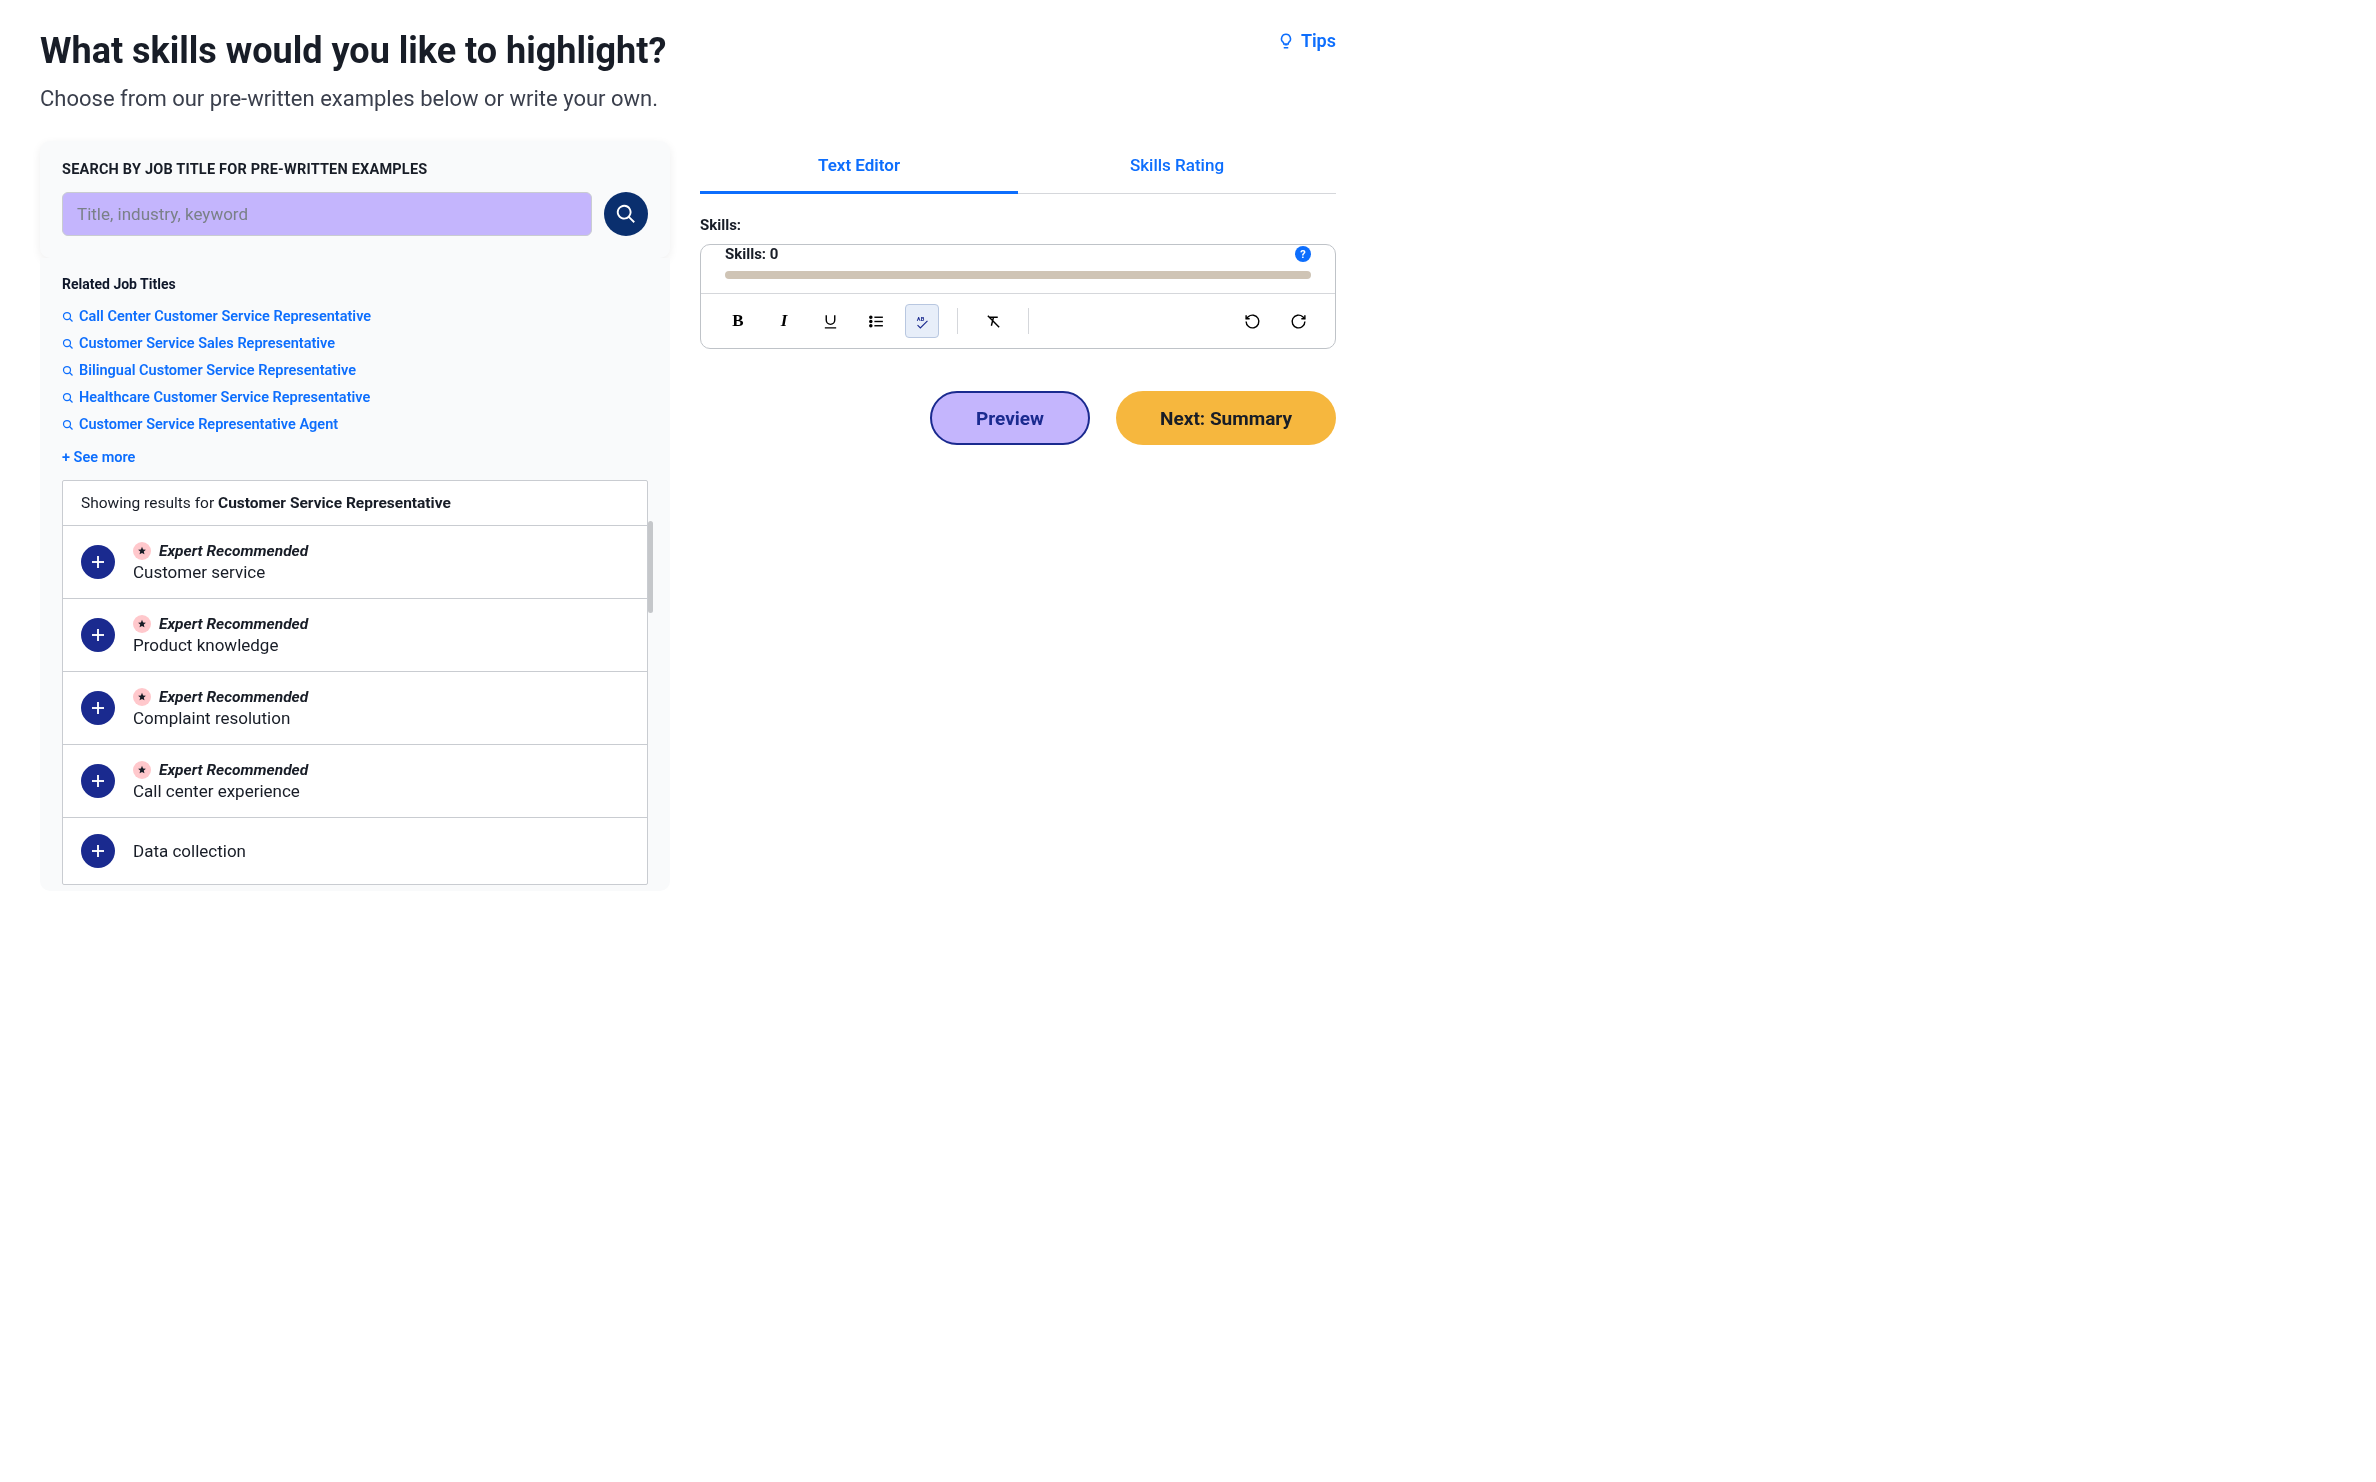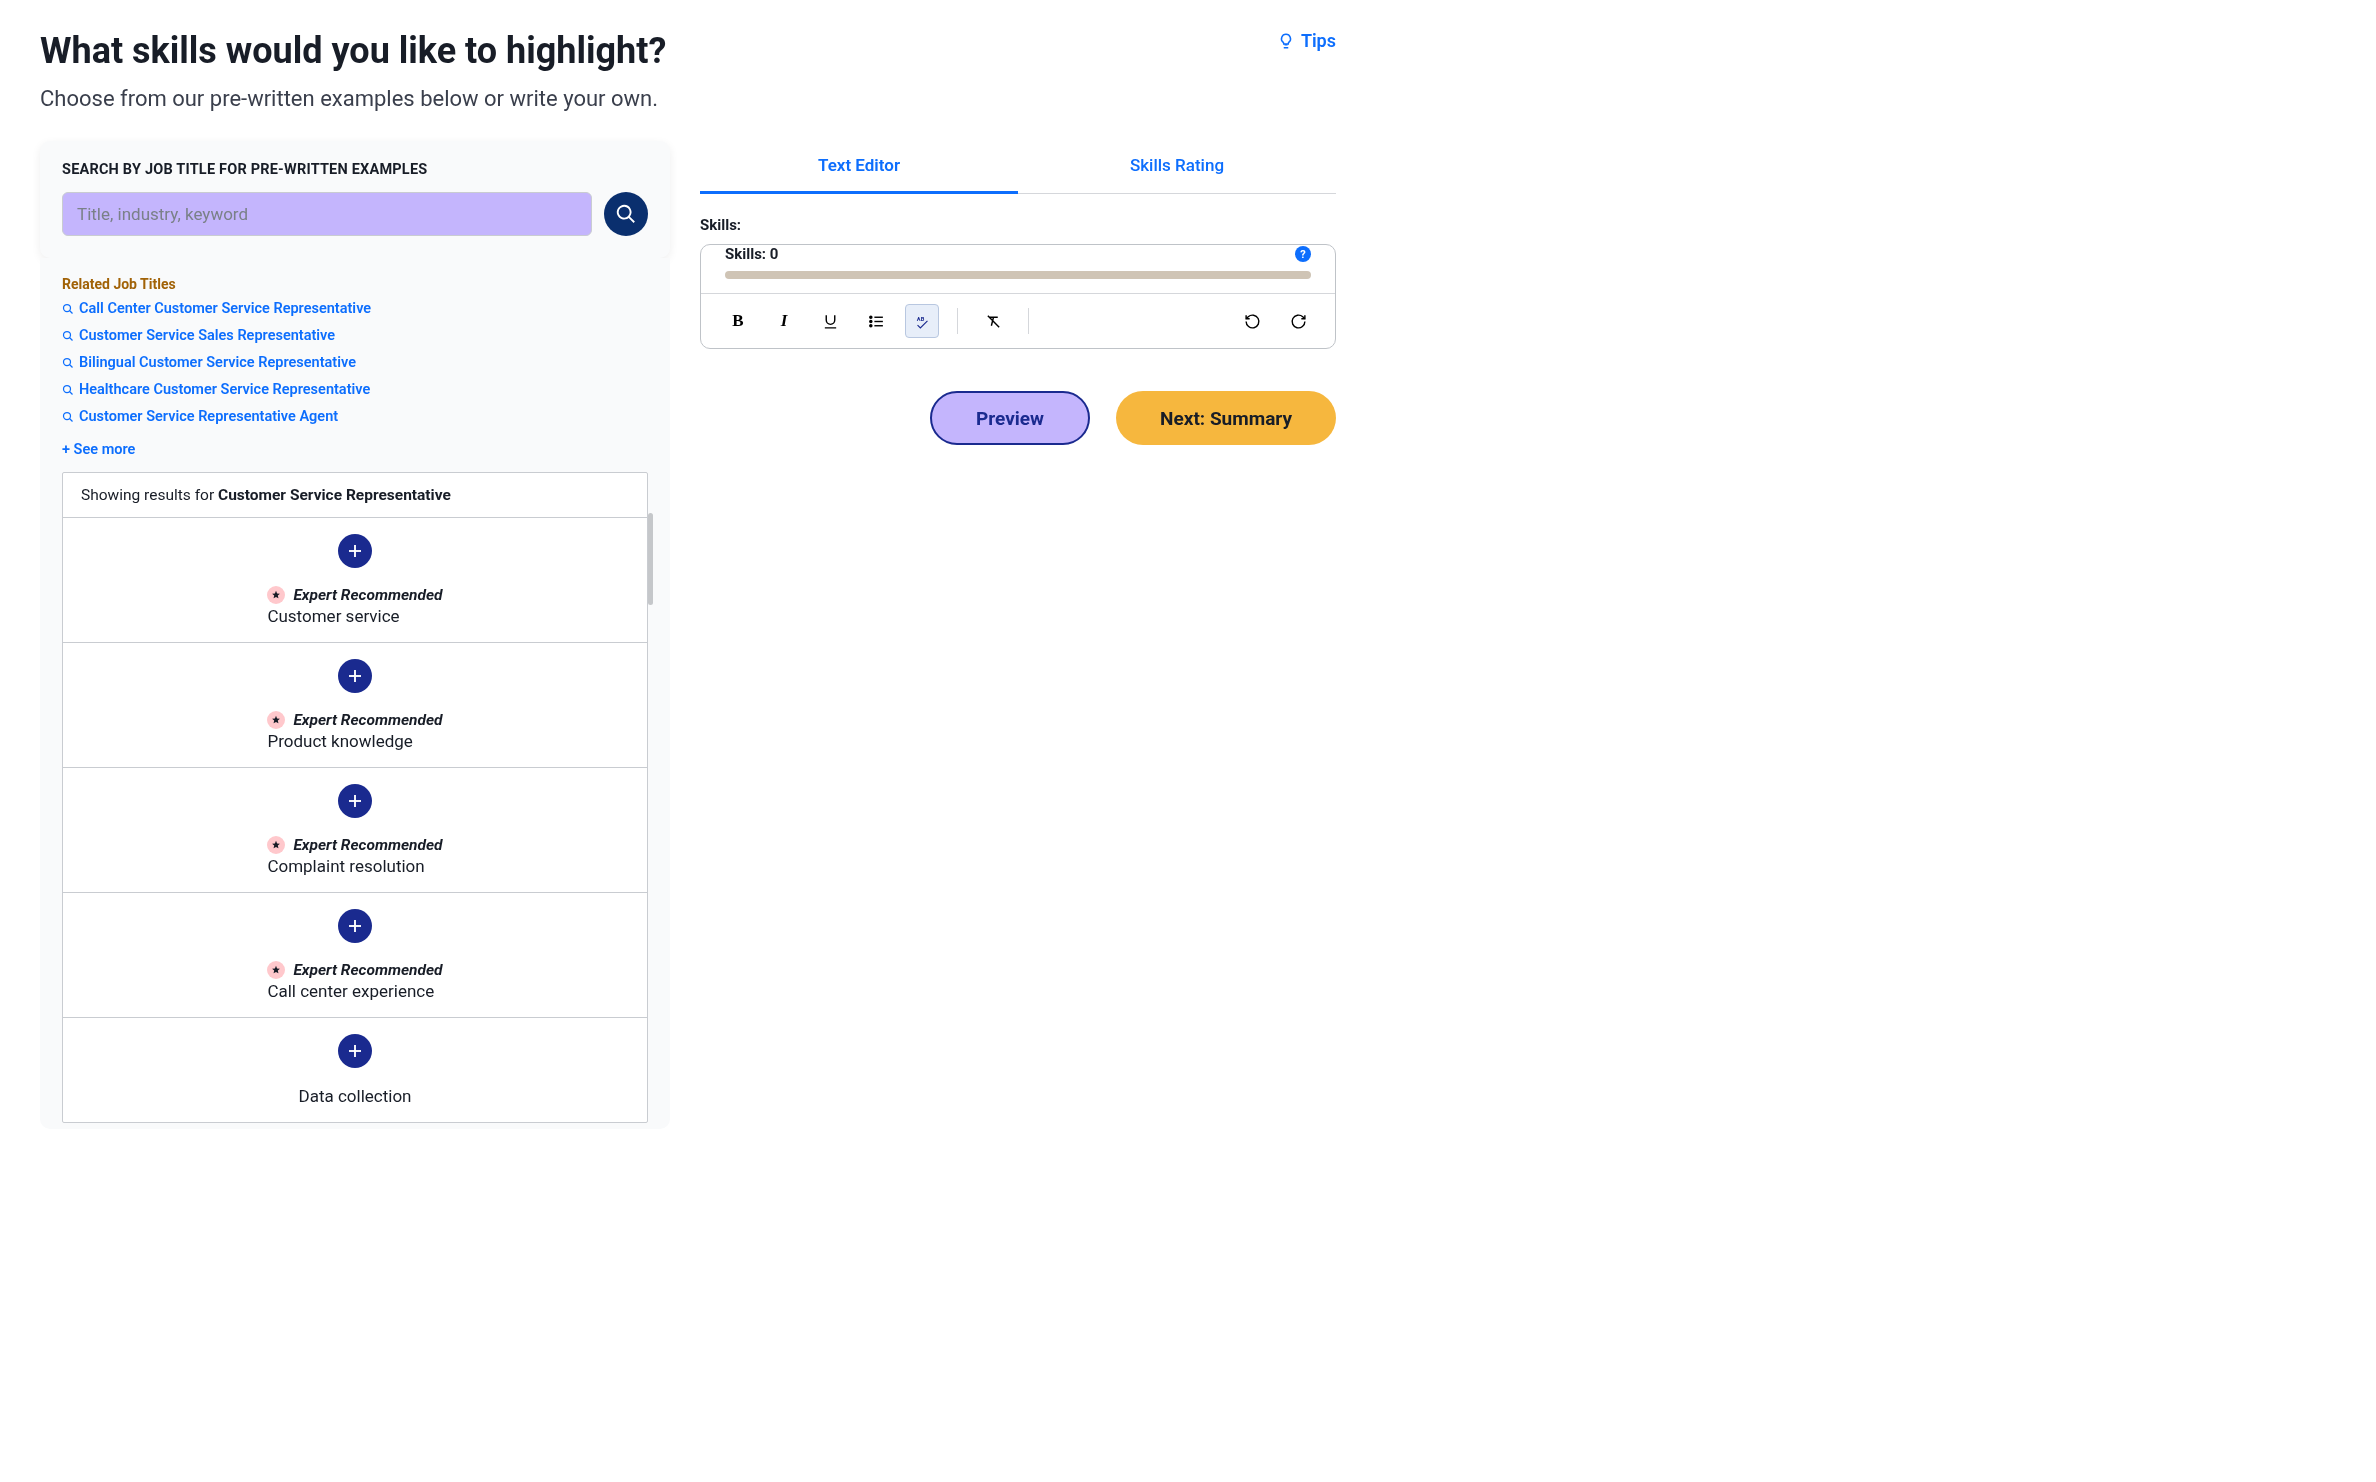--- a/index.html
+++ b/index.html
@@ -14,29 +14,29 @@
 .col-left { width: 630px; }
 .col-right { flex: 1; }
 .search-card { background: #f9fafb; border-radius: 10px; box-shadow: 0 3px 10px rgba(0,0,0,0.07); padding: 20px 22px 22px; }
 .search-label { font-size: 14.5px; font-weight: 700; color: #181d27; letter-spacing: 0.2px; margin-bottom: 14px; }
 .search-row { display: flex; align-items: center; gap: 12px; }
 .search-input { flex: 1; height: 44px; border: 1px solid #c9ccd1; border-radius: 6px; padding: 0 14px; font-size: 17px; color: #333; background: #c4b5fd; }
 .search-input::placeholder { color: #7a8088; }
 .search-btn { width: 44px; height: 44px; border-radius: 50%; background: #0a2f6e; display: flex; align-items: center; justify-content: center; cursor: pointer; }
 .search-btn svg { width: 22px; height: 22px; fill: #fff; }
 .related-section { padding: 18px 22px 6px; background: #f9fafb; border-radius: 0 0 10px 10px; }
-.related-title { font-size: 14px; font-weight: 700; color: #a16207; margin-bottom: 8px; }
+.related-title { font-size: 14px; font-weight: 700; color: #0f172a; margin-bottom: 16px; }
 .related-links { display: flex; flex-wrap: wrap; gap: 10px 24px; margin-bottom: 12px; }
 .related-link { display: inline-flex; align-items: center; gap: 5px; color: #0d6efd; font-size: 14.5px; font-weight: 600; cursor: pointer; }
 .related-link svg { width: 12px; height: 12px; stroke: #0d6efd; fill: none; stroke-width: 2.5; }
 .see-more { color: #0d6efd; font-size: 14.5px; font-weight: 600; cursor: pointer; display: inline-block; margin-top: 4px; }
 .results-box { border: 1px solid #c9ccd1; border-radius: 2px; margin-top: 14px; background: #fff; position: relative; }
 .results-header { padding: 13px 18px; font-size: 15.5px; color: #181d27; border-bottom: 1px solid #c9ccd1; }
 .results-header strong { font-weight: 700; }
-.result-item { display: flex; align-items: center; gap: 18px; padding: 16px 18px; border-bottom: 1px solid #c9ccd1; cursor: pointer; flex-direction: column; }
+.result-item { display: flex; align-items: center; gap: 18px; padding: 16px 18px; border-bottom: 1px solid #c9ccd1; cursor: pointer; }
 .result-item:last-child { border-bottom: none; }
 .add-btn { width: 34px; height: 34px; border-radius: 50%; background: #1a2a8f; display: flex; align-items: center; justify-content: center; flex-shrink: 0; cursor: pointer; }
 .add-btn svg { width: 18px; height: 18px; stroke: #fff; stroke-width: 2.5; }
 .result-body { display: flex; flex-direction: column; gap: 2px; }
 .rec-row { display: flex; align-items: center; gap: 8px; }
 .star-badge { width: 18px; height: 18px; border-radius: 50%; background: #ffc8cc; display: flex; align-items: center; justify-content: center; }
 .star-badge svg { width: 10px; height: 10px; fill: #181d27; }
 .rec-text { font-size: 15.5px; font-style: italic; font-weight: 700; color: #181d27; }
 .skill-text { font-size: 17px; color: #181d27; }
 .scroll-ind { position: absolute; right: -6px; top: 40px; width: 5px; height: 92px; background: #c5c7ca; border-radius: 3px; }

